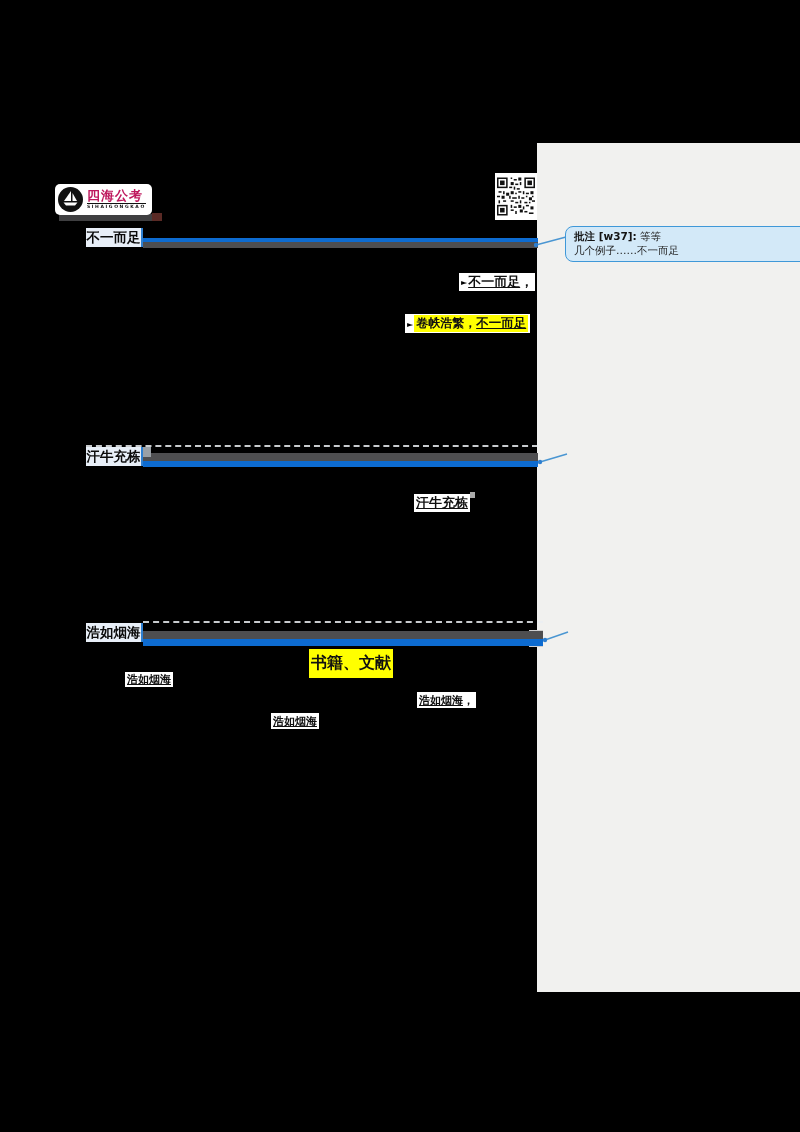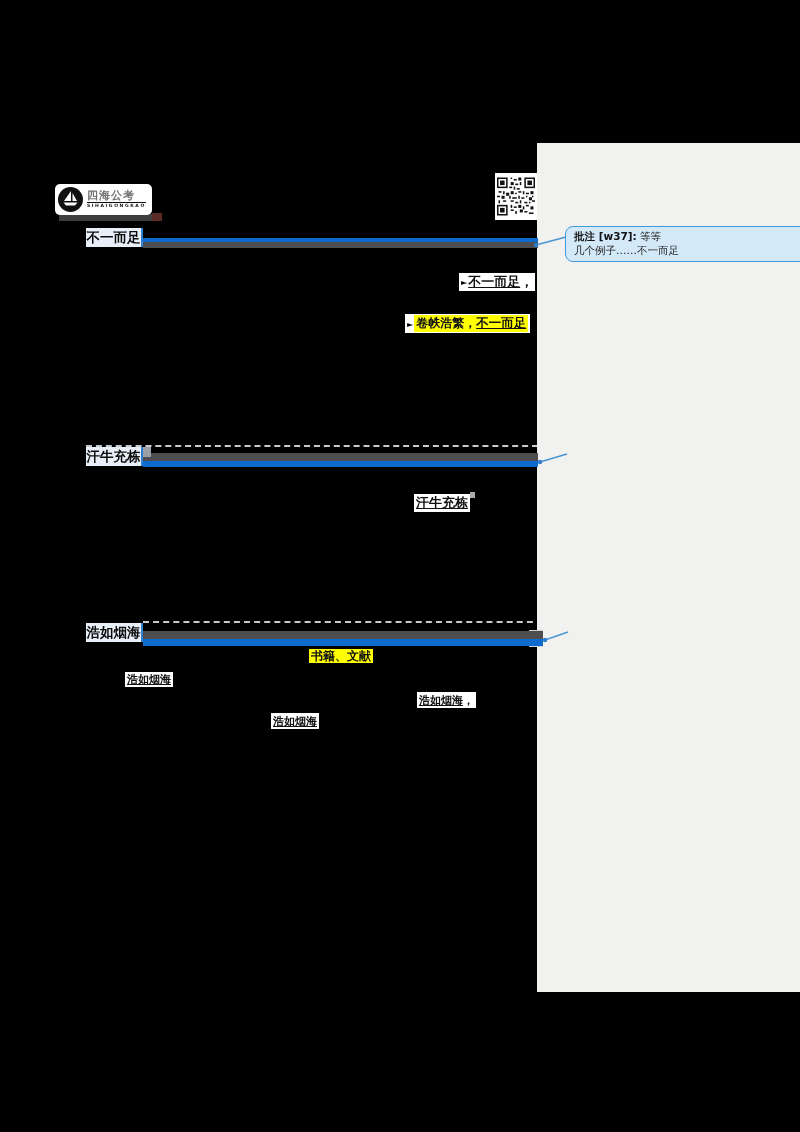--- a/index.html
+++ b/index.html
@@ -9,21 +9,21 @@
   }
   
   .margin-area{position:absolute;left:537px;top:143px;width:263px;height:849px;background:var(--page-margin,#f1f1ef);}
 
   
   .logo-box{position:absolute;left:55px;top:184px;width:97px;height:31px;background:#fff;border-radius:5px;
     display:flex;align-items:center;gap:4px;padding-left:3px;box-sizing:border-box;z-index:3;}
   .logo-circle{width:25px;height:25px;border-radius:50%;background:#111;flex:0 0 auto;position:relative;}
   .logo-circle svg{position:absolute;left:3px;top:3px;}
   .logo-text{display:flex;flex-direction:column;line-height:1;}
-  .logo-title{font-weight:bold;color:#737373;font-size:11px;letter-spacing:1px;font-family:"DejaVu Serif",serif;}
+  .logo-title{font-weight:bold;color:#be185d;font-size:13px;letter-spacing:1px;font-family:"DejaVu Serif",serif;}
   .logo-sub{font-weight:bold;color:#111;font-size:4.5px;letter-spacing:1.6px;border-top:1px solid #111;margin-top:1px;padding-top:1px;}
   .logo-shadow{position:absolute;left:59px;top:214px;width:93px;height:7px;background:#3f3f41;z-index:2;}
   .logo-shadow-cap{position:absolute;left:152px;top:213px;width:10px;height:8px;background:#5a2a25;z-index:2;}
 
   
   .qr{position:absolute;left:495px;top:173px;width:42px;height:47px;background:#fff;padding:2px;box-sizing:border-box;z-index:3;}
   .qr svg{width:100%;height:100%;display:block;}
 
   
   .heading{
@@ -187,21 +187,21 @@
   </div>
 
   <div class="dashes" style="left:143px;top:621px;width:400px;"></div>
   <div class="bar-cap"></div>
   <div class="heading" style="top:623px;">浩如烟海</div>
   <div class="bar" style="top:631px;width:400px;">
     <div class="gray" style="height:8px;"></div>
       <div class="blue" style="height:7px;"></div>
   </div>
 
-  <div class="frag" style="left:309px;top:649px;height:14px;font-size:12px;padding:0;">
+  <div class="frag" style="left:309px;top:649px;height:29px;font-size:16px;padding:0;">
     <span class="yellow" style="height:100%;display:flex;align-items:center;">
         <span class="kai">书籍、文献</span>
       </span>
   </div>
 
   <div class="frag" style="left:125px;top:672px;height:15px;font-size:11px;">
     <span class="u">浩如烟海</span>
   </div>
 
   <div class="frag" style="left:417px;top:692px;height:16px;font-size:11px;">

